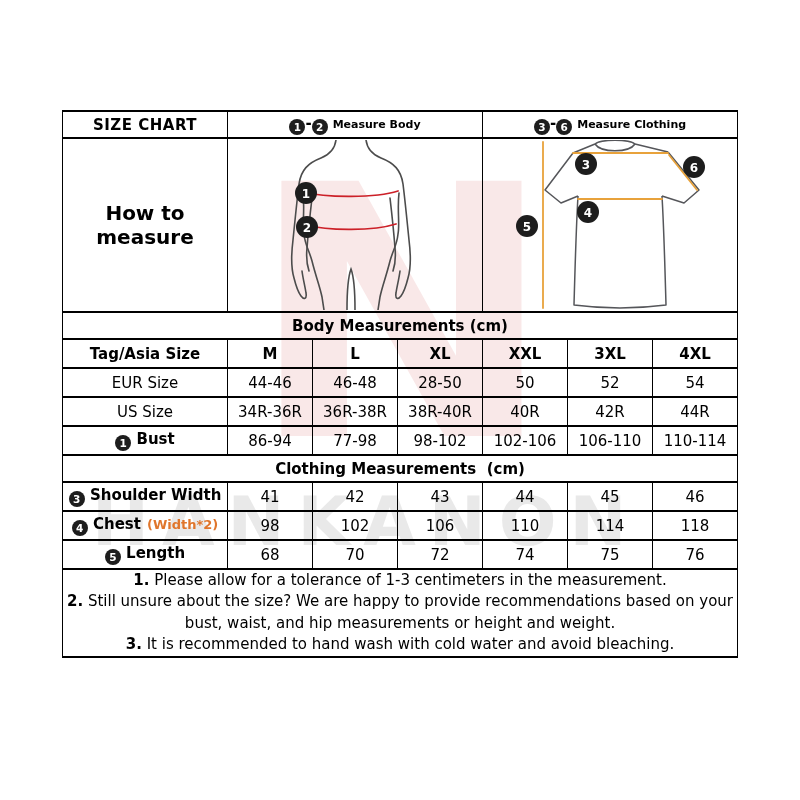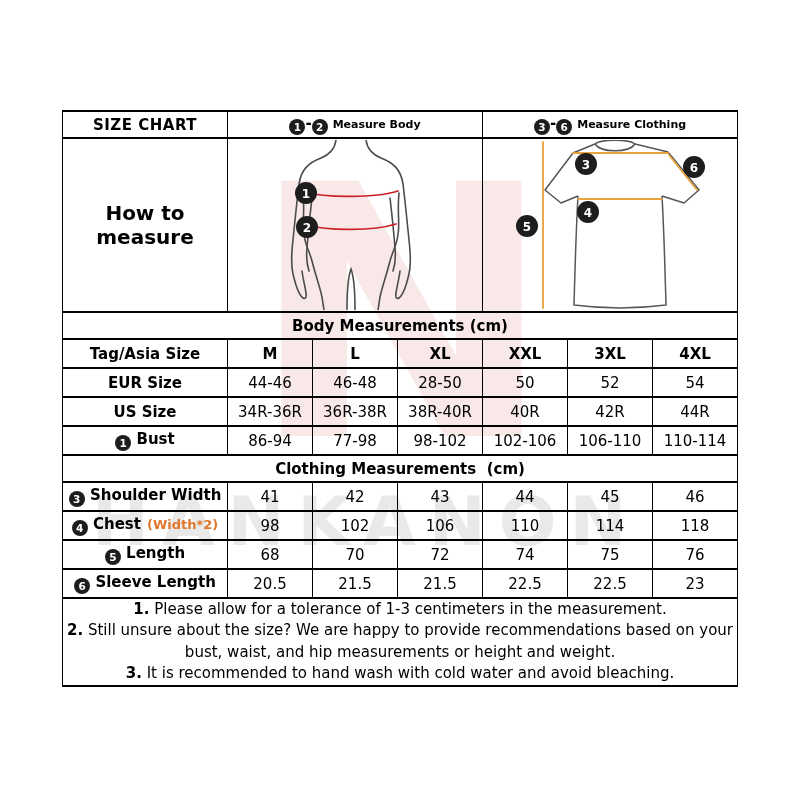--- a/index.html
+++ b/index.html
@@ -32,21 +32,21 @@
   }
   tr.r-head    td { height:25px; }
   tr.r-pic     td { height:172px; }
   tr.r-band    td { height:25px; }
   tr.r-data    td { height:27px;text-align:center; }
   tr.r-notes   td { height:84px; }
   td.band  { background:#d8d8d8; font-weight:bold; font-size:15.5px; }
   td.band .pre { white-space:pre; }
   td.title-cell { background:#d8d8d8; font-weight:bold; font-size:17px; letter-spacing:0.5px; }
   td.colhead { font-weight:bold; font-size:15.5px; }
-  td.rowlabel { font-weight:bold; text-align:center; font-size:15px;margin-left:25px; }
+  td.rowlabel { font-weight:normal; text-align:center; font-size:15px;margin-left:25px; }
   td.rowlabel-left { font-weight:bold; text-align:left; padding-left:7px; font-size:15px; }
   td.pic-cell { padding:0; }
   .howto { font-weight:bold; font-size:20px; }
   .suffix-orange { color:#e0762c; font-size:13px; font-weight:bold; margin-left:6px; }
   
   .nbadge {
     display:inline-flex; width:16px; height:16px; border-radius:50%;
     background:#1d1d1d; color:#fff; font-size:10.5px; font-weight:bold;
     align-items:center; justify-content:center; vertical-align:-3px;
   }
@@ -247,32 +247,20 @@
           <span>Length</span>
         </td>
         <td>68</td>
         <td>70</td>
         <td>72</td>
         <td>74</td>
         <td>75</td>
         <td>76</td>
       </tr>
 
-      <tr class="r-data">
-        <td class="rowlabel-left">
-          <span class="nbadge">6</span>
-          <span>Sleeve Length</span>
-        </td>
-        <td>20.5</td>
-        <td>21.5</td>
-        <td>21.5</td>
-        <td>22.5</td>
-        <td>22.5</td>
-        <td>23</td>
-      </tr>
 
       <tr class="r-notes">
         <td class="notes-cell" colspan="7">
           <div class="note"><b>1.</b> <span>Please allow for a tolerance of 1-3 centimeters in the measurement.</span></div>
           <div class="note"><b>2.</b> <span>Still unsure about the size? We are happy to provide recommendations based on your bust, waist, and hip measurements or height and weight.</span></div>
           <div class="note"><b>3.</b> <span>It is recommended to hand wash with cold water and avoid bleaching.</span></div>
         </td>
       </tr>
     </tbody>
       </table>

